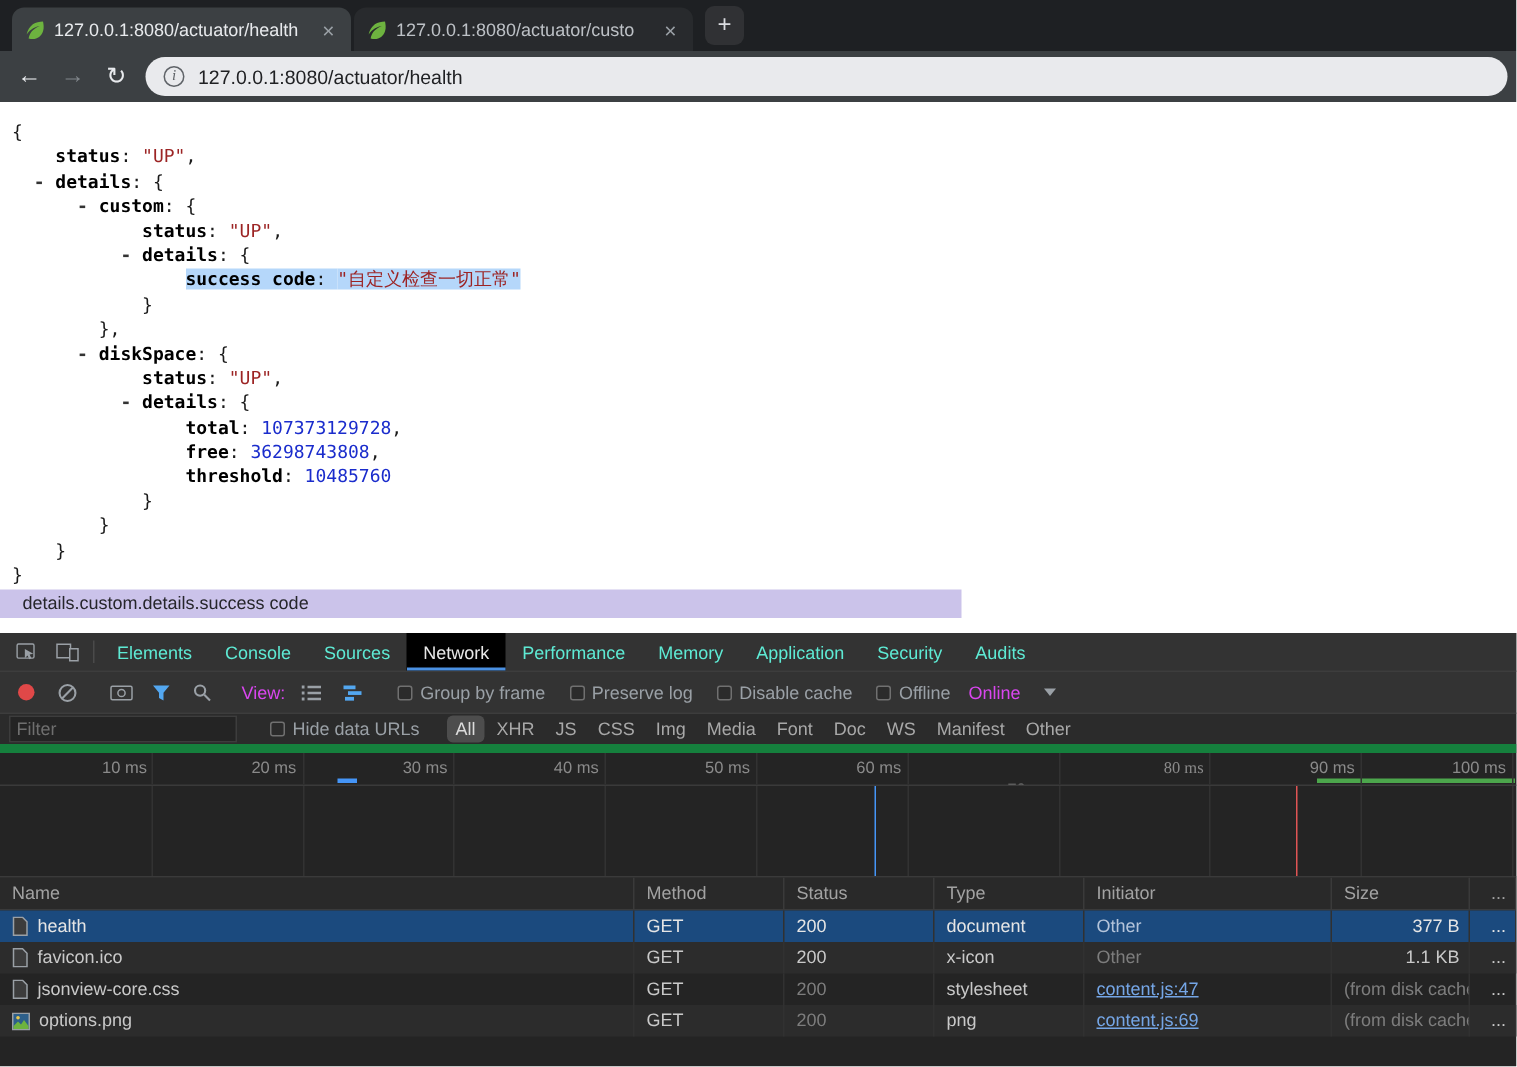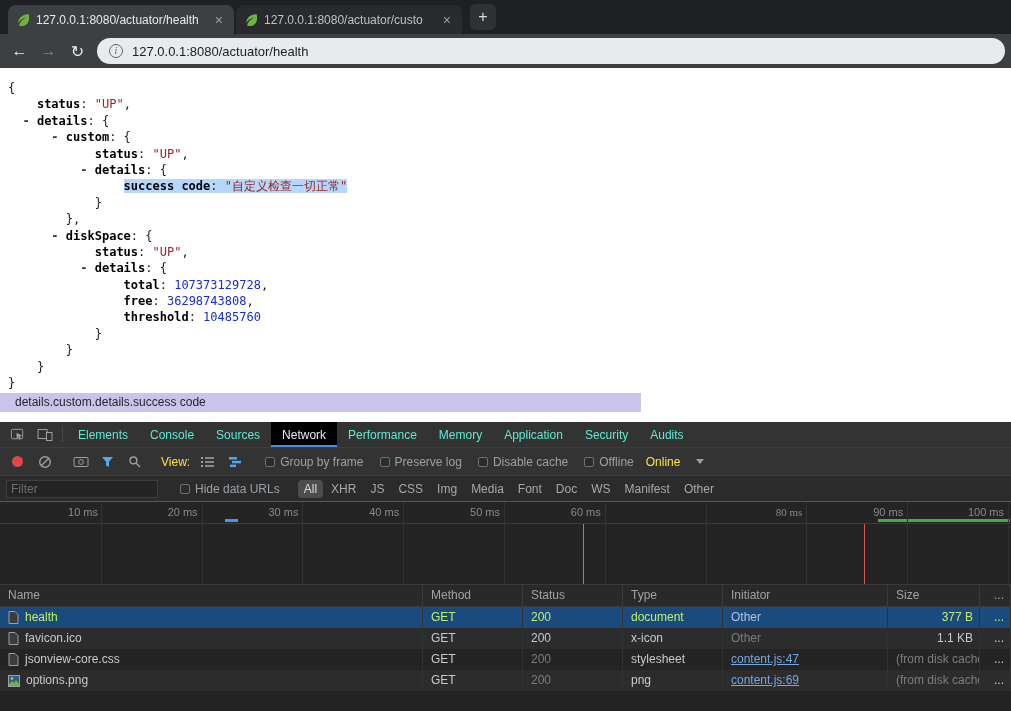--- a/index.html
+++ b/index.html
@@ -37,26 +37,26 @@
 
 .devtools{flex:1;background:#242424;color:#a8a8a8;font-size:12px;display:flex;flex-direction:column}
 .dt-tabbar{height:26px;flex:0 0 26px;background:#333;display:flex;align-items:stretch;border-bottom:1px solid #3d3d3d;padding-left:4px}
 .dticon{display:flex;align-items:center;justify-content:center;width:27px;cursor:pointer}
 .vdiv{width:1px;background:#4a4a4a;margin:5px 4px}
 .dt-tabs{display:flex}
 .dt-tab{padding:0 11px;display:flex;align-items:center;color:#5eead4;cursor:pointer}
 .dt-tab.active{background:#000;color:#e8e8e8;box-shadow:inset 0 -2px 0 var(--active-tab-underline,#4a90e2)}
 .dt-toolbar{height:28px;flex:0 0 28px;background:#333;border-bottom:1px solid #3d3d3d;display:flex;align-items:center;padding:0 4px}
 .rec{width:11px;height:11px;border-radius:50%;background:var(--record-red,#e04848)}
-.lbl{color:#fde047;margin:12px 4px;white-space:nowrap}
+.lbl{color:#d946ef;margin:12px 4px;white-space:nowrap}
 .cbwrap{display:flex;align-items:center;margin:0 8px;color:#9aa0a6;white-space:nowrap;cursor:pointer}
 .cb{width:10px;height:10px;border:1px solid #707070;background:#2b2b2b;margin-right:5px;border-radius:2px;flex:0 0 10px}
 .caret{width:0;height:0;border-left:4px solid transparent;border-right:4px solid transparent;border-top:5px solid #9aa0a6;margin-left:16px}
 .throttle{display:flex;align-items:center;margin-left:4px;cursor:pointer}
-.dt-filterbar{height:26px;flex:0 0 26px;background:#2b2b2b;border-bottom:1px solid #15803d;display:flex;align-items:center;padding:0 6px}
+.dt-filterbar{height:26px;flex:0 0 26px;background:#2b2b2b;border-bottom:6px solid #15803d;display:flex;align-items:center;padding:0 6px}
 .filter-input{width:152px;height:18px;background:#242424;border:1px solid #3d3d3d;color:#ccc;font-size:12px;padding:0 4px;margin-right:14px;font-family:"Liberation Sans",sans-serif}
 .filter-input::placeholder{color:#6f6f6f}
 .chips{display:flex;align-items:center;margin-left:10px}
 .chip{padding:2px 6px;margin-right:2px;border-radius:4px;color:#a8a8a8;cursor:pointer;white-space:nowrap}
 .chip.active{background:#4d4d4d;color:#dbdbdb}
 .dt-ruler{height:22px;flex:0 0 22px;position:relative;border-bottom:1px solid #3a3a3a;background:#242424;overflow:hidden}
 .tick-label{position:absolute;top:4px;width:60px;text-align:right;color:#8a8a8a;font-size:11px}
 .gridline{position:absolute;top:0;bottom:0;width:1px;background:#323232}
 .ov-mark{position:absolute;height:3px;bottom:1px}
 .ov-blue{left:225px;width:13px;background:var(--dcl-line,#4595f7)}
@@ -68,21 +68,21 @@
 
 
 .net-grid{display:grid;grid-template-columns:423px 100px 100px 100px 165px 92px 1fr}
 .net-header{height:22px;flex:0 0 22px;background:#292929;border-bottom:1px solid #3a3a3a}
 .cell{line-height:21px;height:21px;padding:0 8px;border-right:1px solid #313131;overflow:hidden;white-space:nowrap}
 .net-header .cell{color:#a2a2a2;border-right:1px solid #3a3a3a}
 .net-row{height:21px;cursor:pointer}
 .net-row .cell{color:#c9c9c9}
 .net-row.alt{background:#2c2c2c}
 .net-row.sel{background:var(--selected-row,#1b4a7e)}
-.net-row.sel .cell{color:#bef264}
+.net-row.sel .cell{color:#e5e5e5}
 .c0{display:flex;align-items:center;gap:6px}
 .net-row .c5,.net-row .c6,.net-header .c6{text-align:right;padding-right:6px}
 .dim{color:#7d7d7d !important}
 .net-row.sel .dim{color:#b4c4da !important}
 .link{color:var(--link,#75a6e6);text-decoration:underline;cursor:pointer}
 .rowicon{display:inline-flex;flex:0 0 auto}
 </style>
 </head>
 <body>
 

